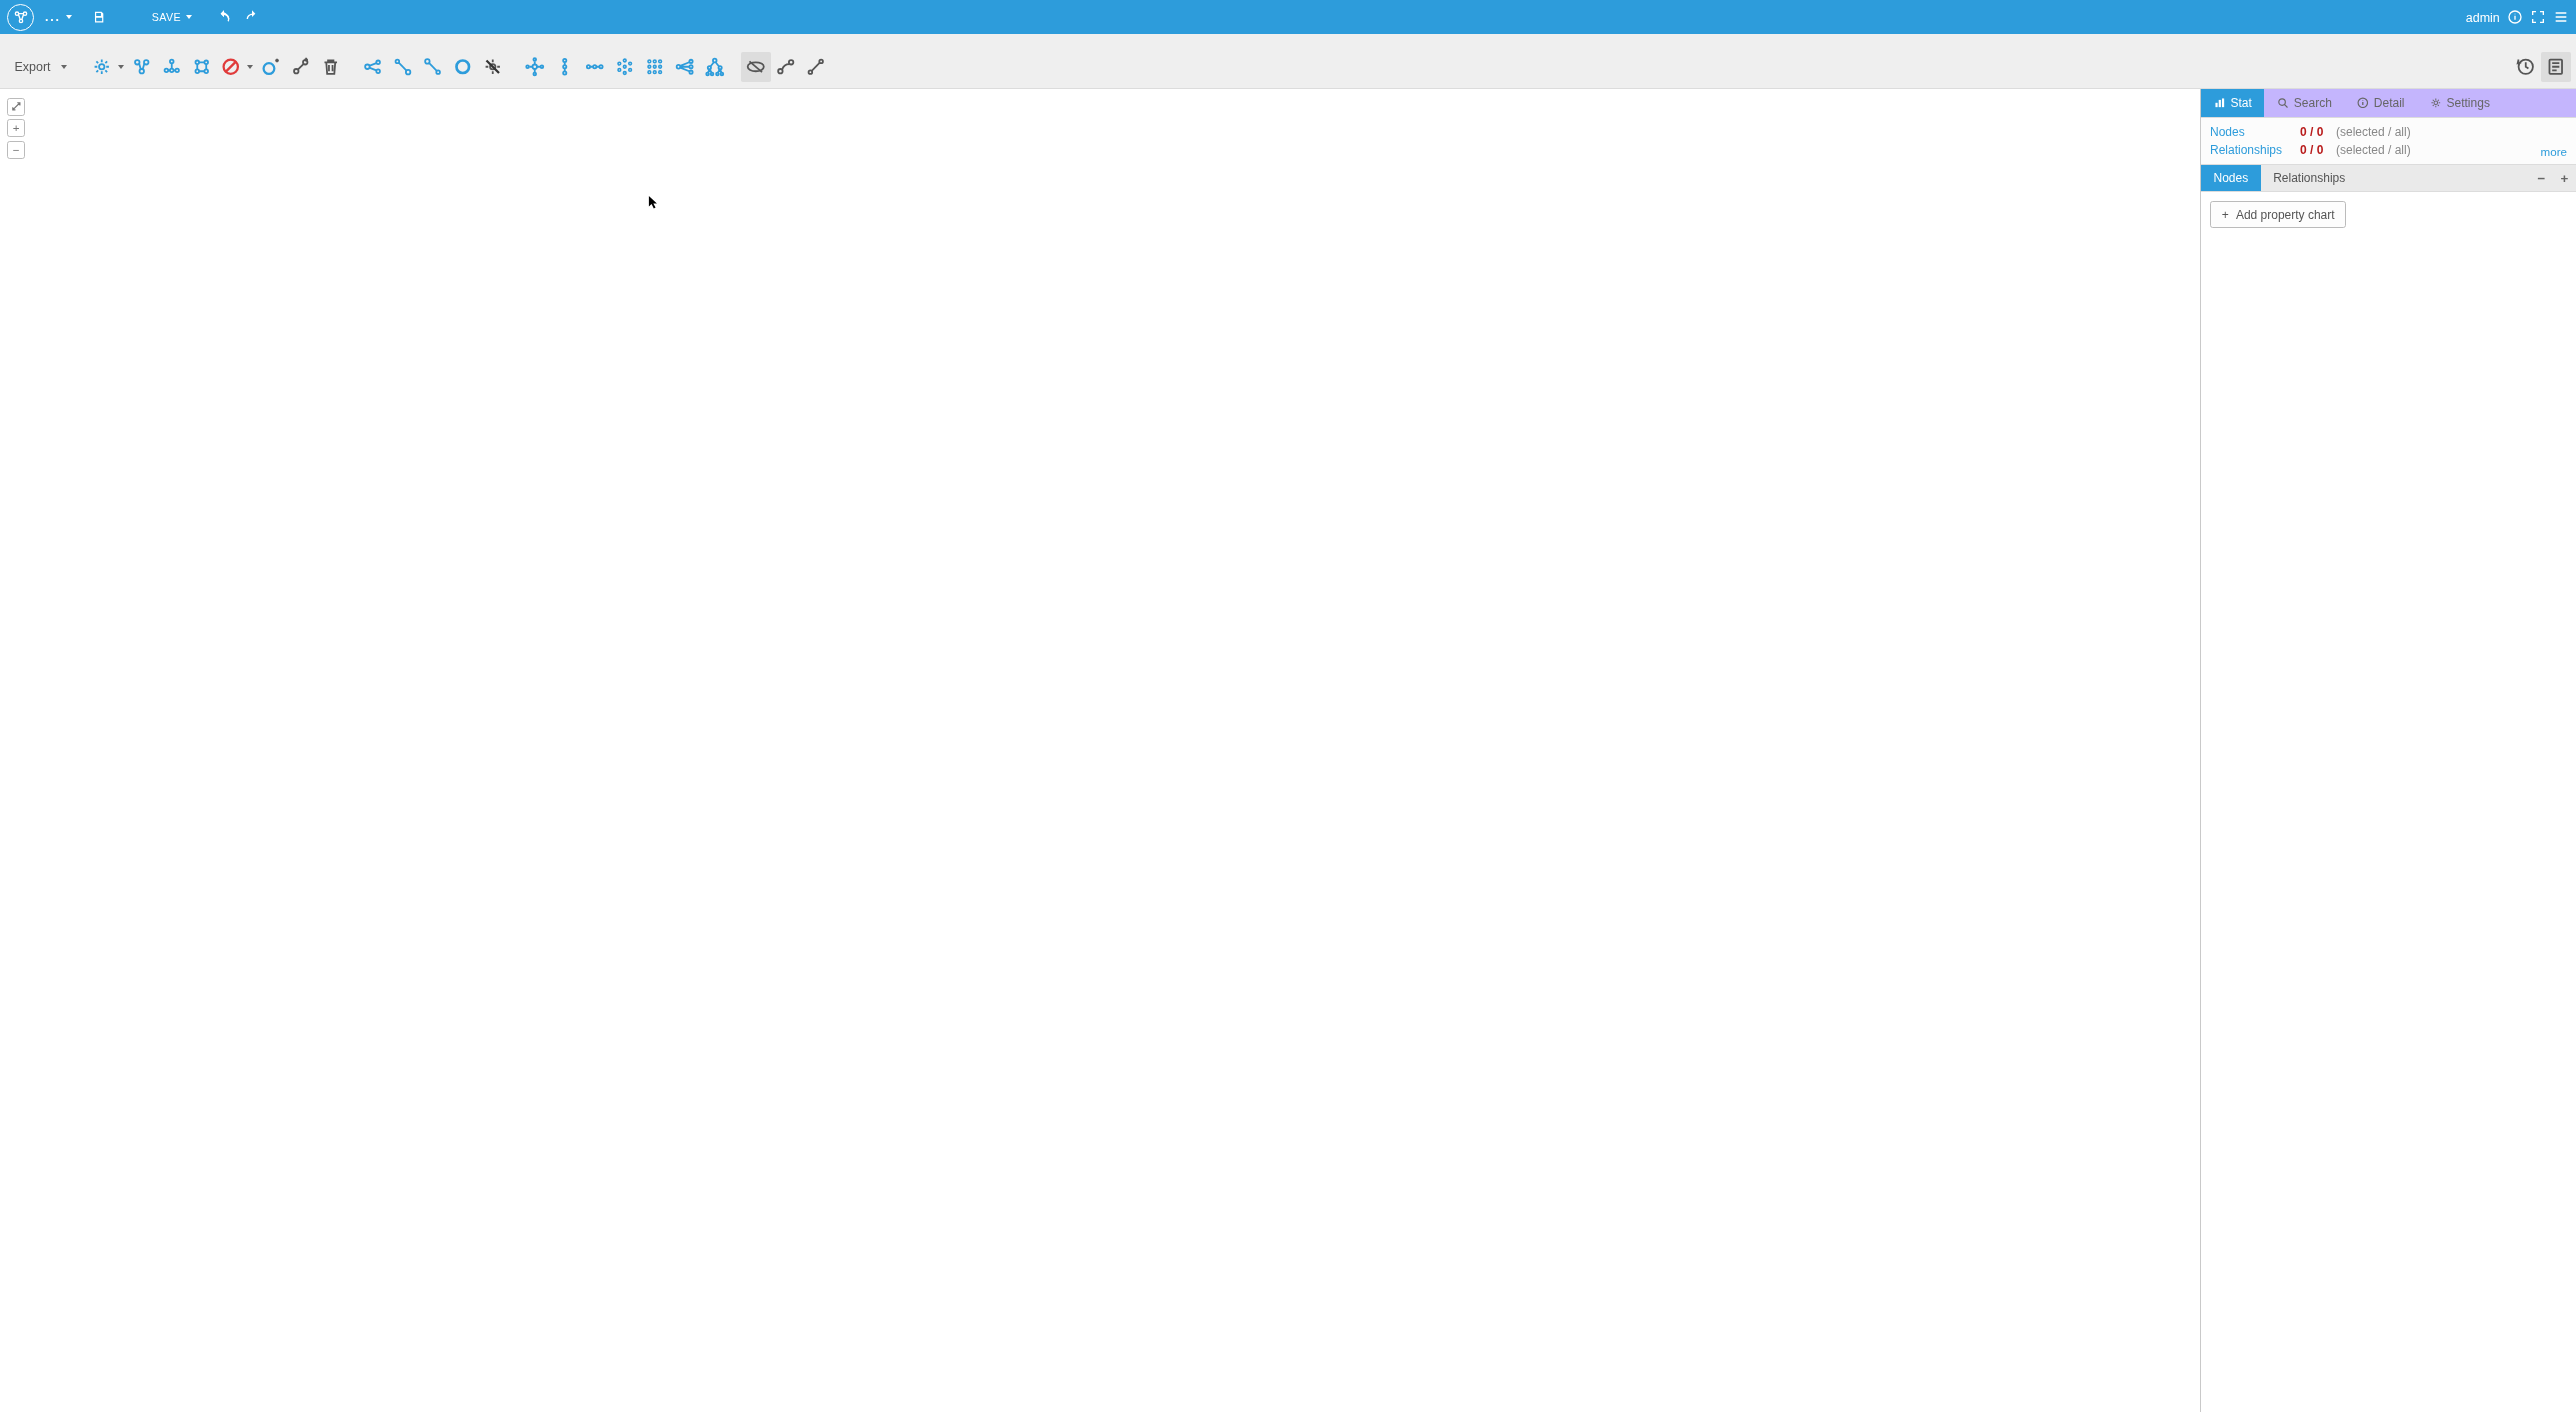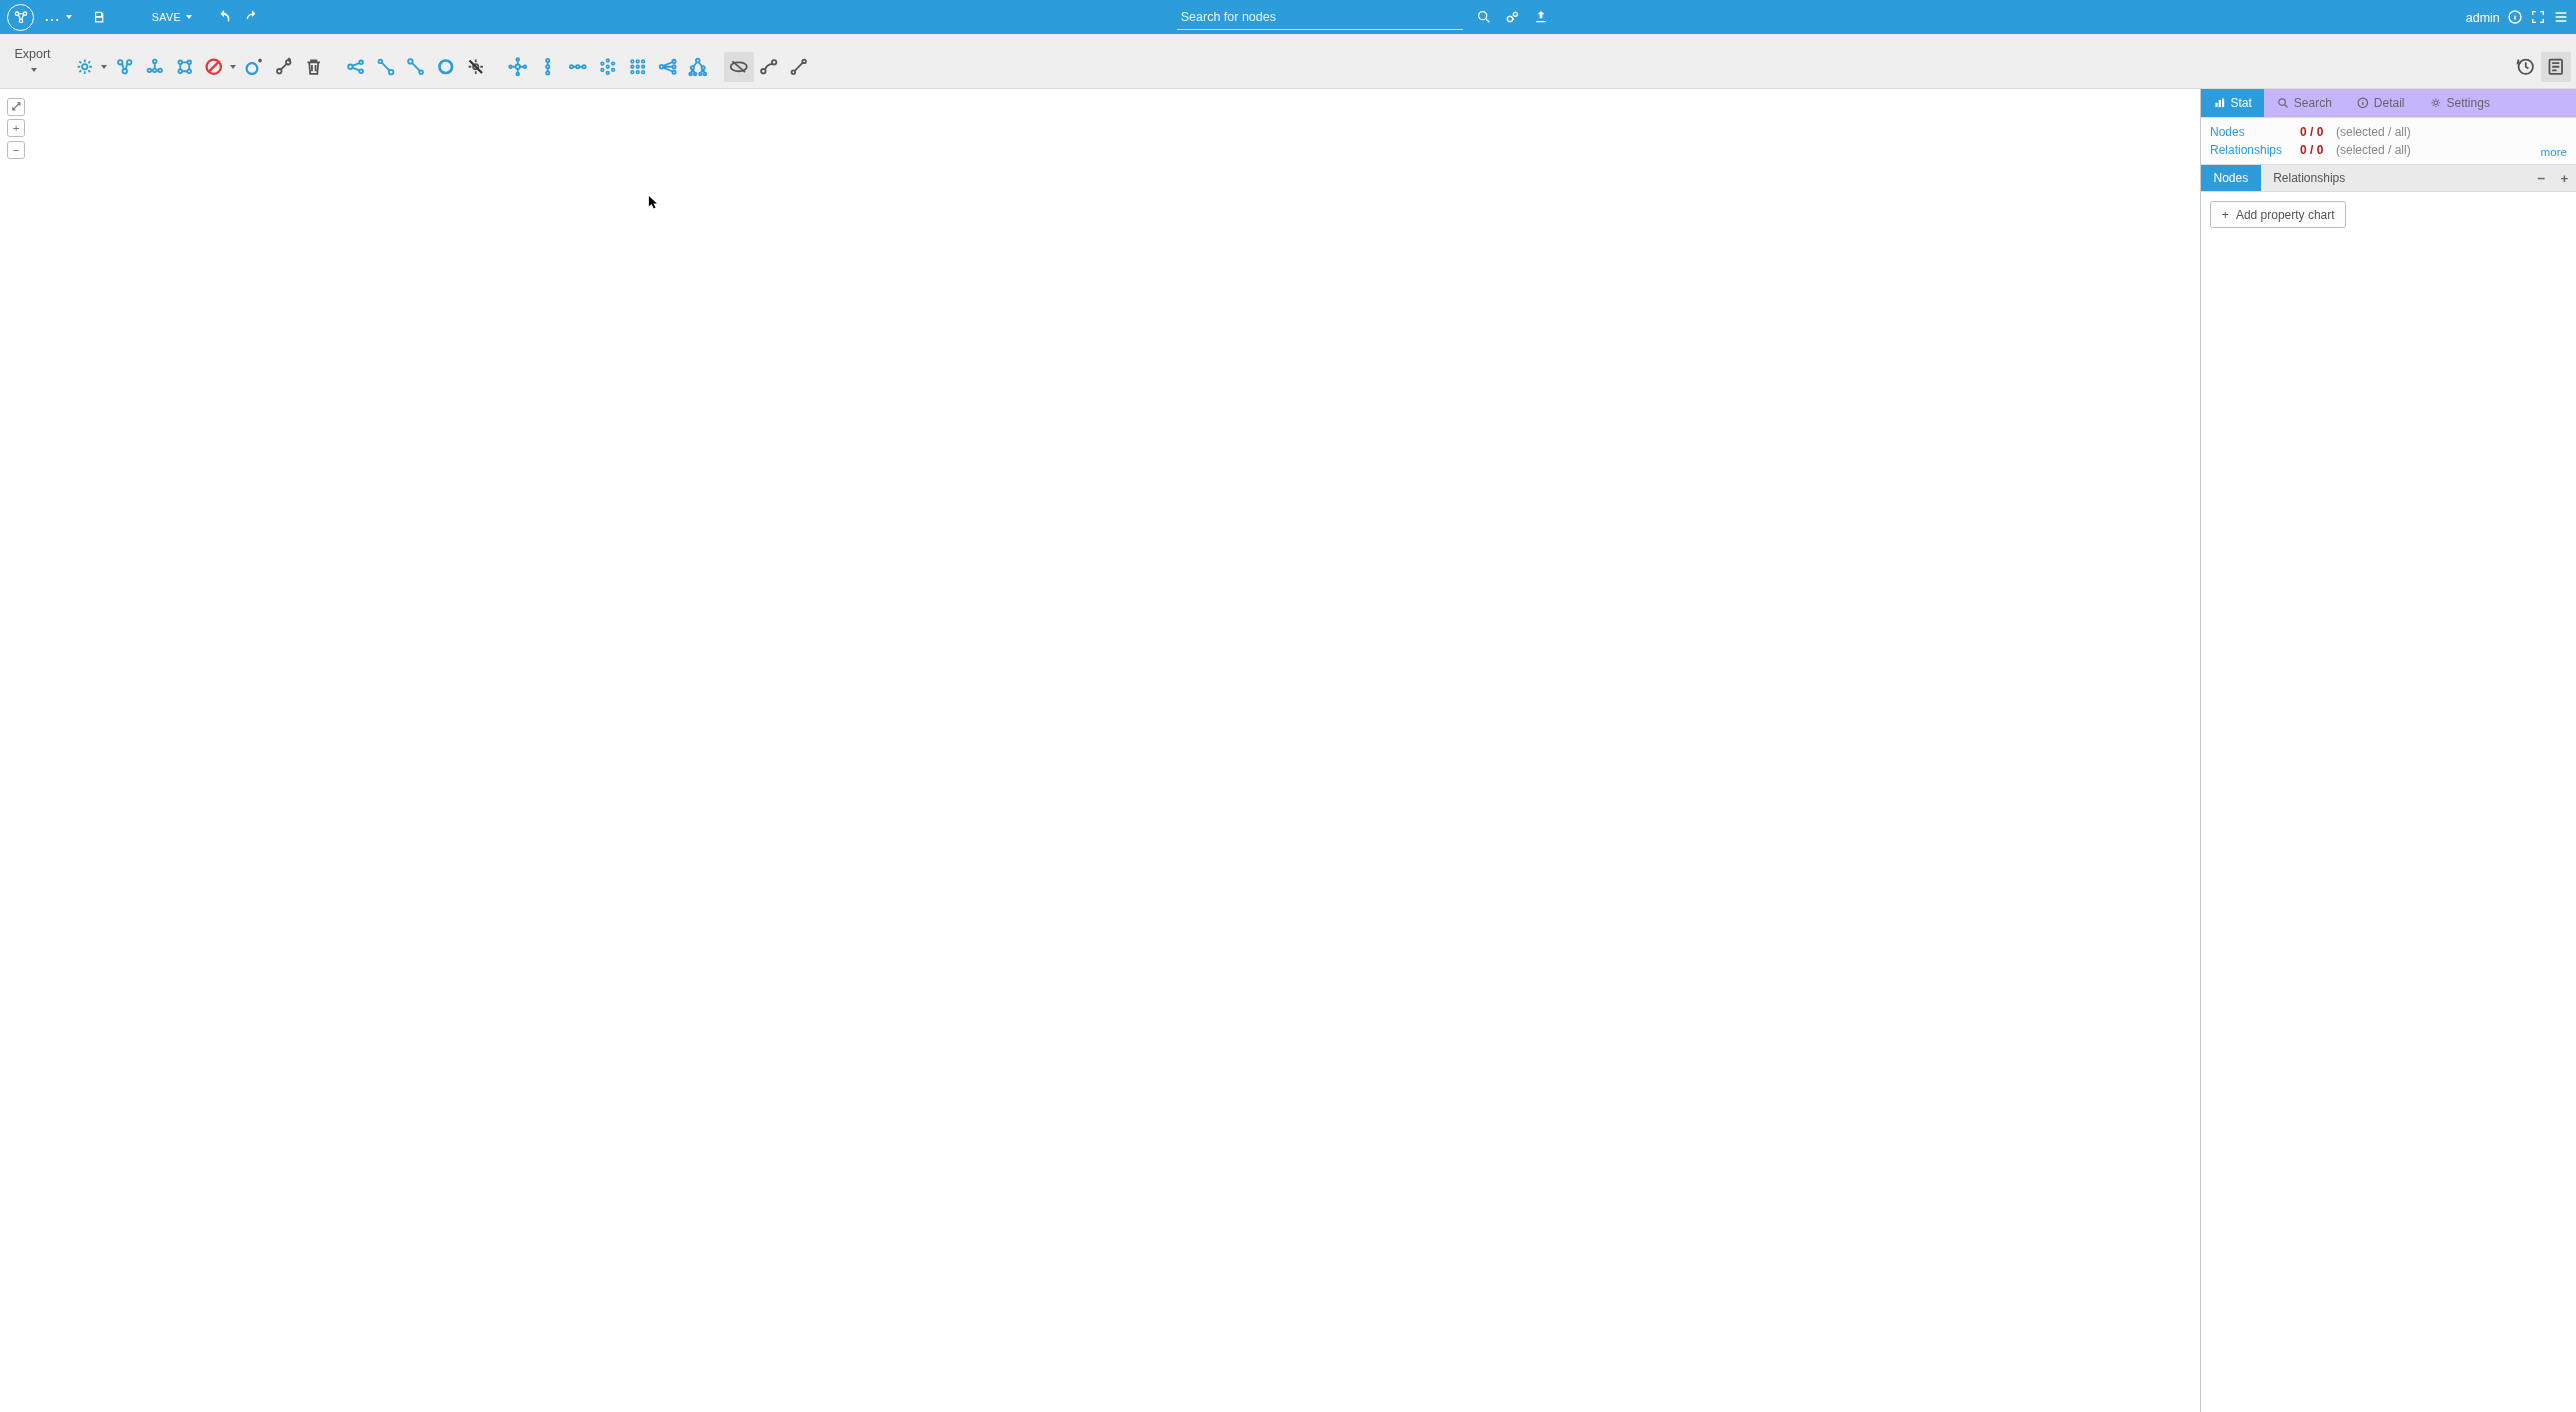--- a/index.html
+++ b/index.html
@@ -49,21 +49,21 @@
   .tb-section-label {
     position: absolute; top: 0; font-size: 9.4px; letter-spacing: 0.9px;
     color: #9e9e9e; font-weight: 500;
   }
   .toolbar-row {
     display: flex; align-items: center; width: 100%; height: 41px; padding: 0 5.4px;
   }
   .toolbar-wrap { position: relative; background: #efefef; padding-top: 12.5px; border-bottom: 0.9px solid #c9c9c97e; }
   .export-btn {
     display: flex; align-items: center; gap: 7.2px; padding: 0 9px; height: 100%;
-    cursor: pointer; color: #555; flex-direction: column;
+    cursor: pointer; color: #555;
   }
   .sep { width: 0.9px; background: #d0d0d0; margin: 5.4px 5.4px; }
   .tb-btn {
     width: 30px; height: 30px; display: flex; align-items: center; justify-content: center;
     border-radius: 1.8px; cursor: pointer; color: #2d9cdb;
   }
   .tb-btn.wide { width: 39px; gap:1.8px; }
   .tb-btn.active { background: #ddd; }
   .tb-btn svg { width: 21.5px; height: 21.5px; }
   .tb-group { display: flex; align-items: center; gap: 0px; }
@@ -157,39 +157,20 @@
       <svg viewBox="0 0 24 24">
           <path fill="#fff" d="M12 5V2L7 7l5 5V9c3.3 0 6 2.7 6 6 0 1-.3 2-.7 2.8l1.5 1.5C19.5 18 20 16.6 20 15c0-5.5-4.5-8-8-10z" transform="scale(1,1)"></path>
           <path fill="#fff" d="M12 5V2L7 7l5 5V9c3.3 0 6 2.7 6 6h2c0-4.4-3.6-8-8-8z"></path>
         </svg>
       <svg viewBox="0 0 24 24">
           <path fill="#fff" d="M12 5V2l5 5-5 5V9c-3.3 0-6 2.7-6 6H4c0-4.4 3.6-8 8-8z"></path>
         </svg>
     </div>
   </div>
 
-  <div class="topbar-center">
-    <div class="search-wrap">
-      <input class="search-input" placeholder="Search for nodes" style="">
-      <div class="search-icons">
-        <svg viewBox="0 0 24 24">
-            <circle cx="10" cy="10" r="6" class="stroke-white" stroke-width="2"></circle>
-            <path d="M15 15l5 5" class="stroke-white" stroke-width="2"></path>
-          </svg>
-        <svg viewBox="0 0 24 24">
-            <circle cx="9" cy="15" r="4" class="stroke-white" stroke-width="2"></circle>
-            <circle cx="17" cy="8" r="3" class="stroke-white" stroke-width="2"></circle>
-            <path d="M9 10v2M9 18v2M4 15h2M13 15h2M17 4v1M17 11v1M13 8h1M20 8h1" class="stroke-white" stroke-width="2"></path>
-          </svg>
-        <svg viewBox="0 0 24 24">
-            <path fill="#fff" d="M12 3l5 5h-3v6h-4V8H7l5-5zM5 18h14v2H5z"></path>
-          </svg>
-      </div>
-    </div>
-  </div>
 
   <div class="topbar-right">
     <span class="user">admin</span>
     <svg viewBox="0 0 24 24">
         <circle cx="12" cy="12" r="9" class="stroke-white" stroke-width="2"></circle>
         <path d="M12 10v6M12 7v1" stroke="#fff" stroke-width="2"></path>
       </svg>
     <svg viewBox="0 0 24 24">
         <path class="stroke-white" stroke-width="2" d="M4 9V4h5M20 9V4h-5M4 15v5h5M20 15v5h-5"></path>
       </svg>

